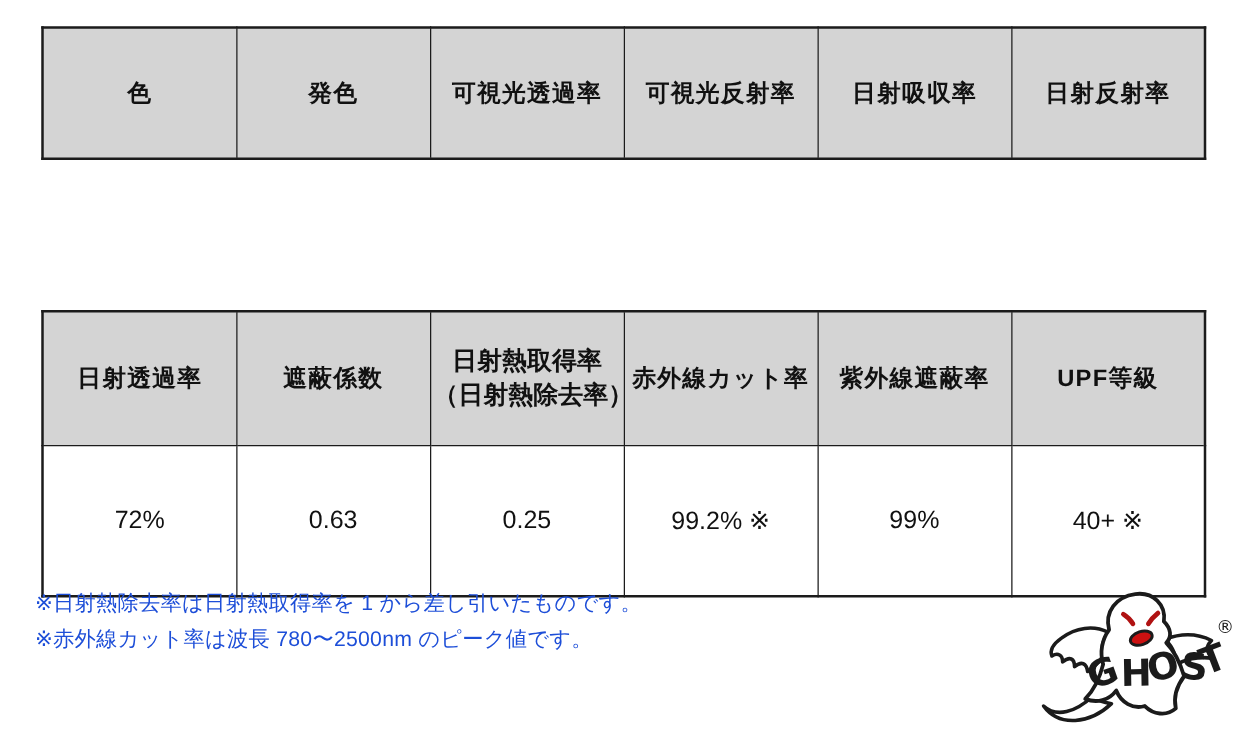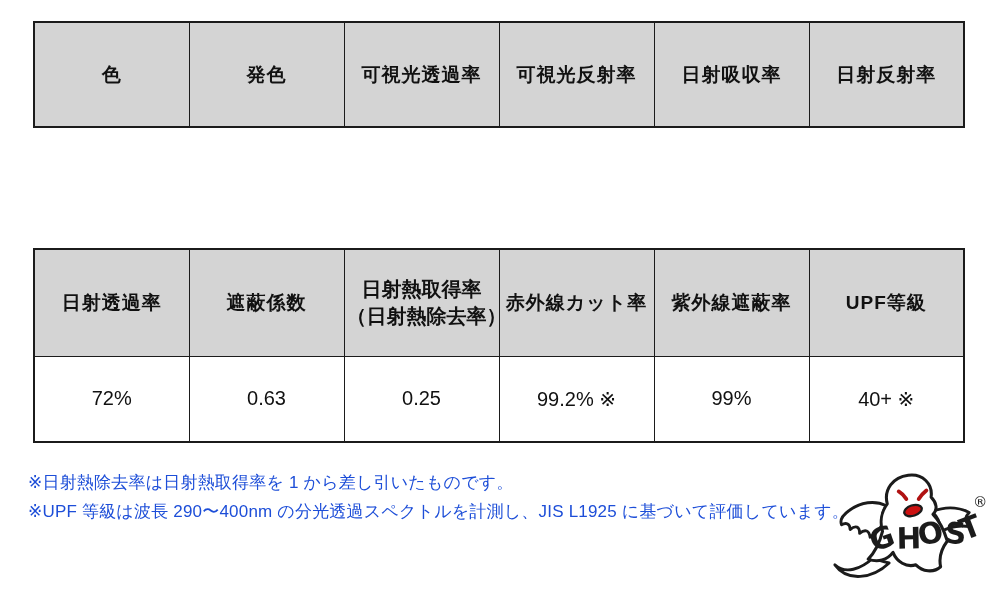--- a/index.html
+++ b/index.html
@@ -34,21 +34,21 @@
     letter-spacing:1px;
   }
   .spec td {
     background:#ffffff;
     font-size:20px;
     font-weight:500;
   }
   #table-top th { height:105px; }
   #table-top td { height:104px; }
   #table-bottom th { height:107px; }
-  #table-bottom td { height:86px; }
+  #table-bottom td { height:121px; }
   .twoline { font-size:19px; line-height:1.38; letter-spacing:0.5px; }
   .hdr-two { font-size:20px; line-height:1.32; white-space:nowrap; letter-spacing:0; }
   .footnotes {
     position:absolute;
     left:28px;
     top:469px;
     font-size:17px;
     line-height:28.5px;
     color:#1d4ed8;
     letter-spacing:0.2px;
@@ -98,21 +98,21 @@
       <td>0.25</td>
       <td>99.2% ※</td>
       <td>99%</td>
       <td>40+ ※</td>
     </tr>
   </tbody>
 </table>
 
 <div class="footnotes">
   <div>※日射熱除去率は日射熱取得率を 1 から差し引いたものです。</div>
-  <div>※UPF 等級は波長 290〜400nm の分光透過スペクトルを計測し、JIS L1925 に基づいて評価しています。</div>
+  <div>※赤外線カット率は波長 780〜2500nm のピーク値です。</div>
 </div>
 
 <div class="logo">
   <svg viewBox="0 0 170 135">
 
     <path d="M 44,95 C 30,108 14,113 3,103 C 16,121 42,118 60,101 C 54,100 48,98 44,95 Z" fill="#ffffff" stroke="#1b1b1b" stroke-width="3" stroke-linejoin="round" stroke-linecap="round"></path>
 
     <path d="M 57,41 C 45,35 30,37 18,46 C 11,51 8,56 10,61 C 15,58 19,60 19,66 C 25,61 29,63 29,70 C 35,65 39,67 40,74 C 46,70 51,65 53,60 C 51,53 53,47 57,41 Z" fill="#ffffff" stroke="#1b1b1b" stroke-width="3" stroke-linejoin="round"></path>
 
     <path d="M 105,47 C 118,42 132,42 144,48 C 139,53 139,57 145,63 C 133,61 121,64 113,69 C 115,61 111,53 105,47 Z" fill="#ffffff" stroke="#1b1b1b" stroke-width="3" stroke-linejoin="round"></path>

